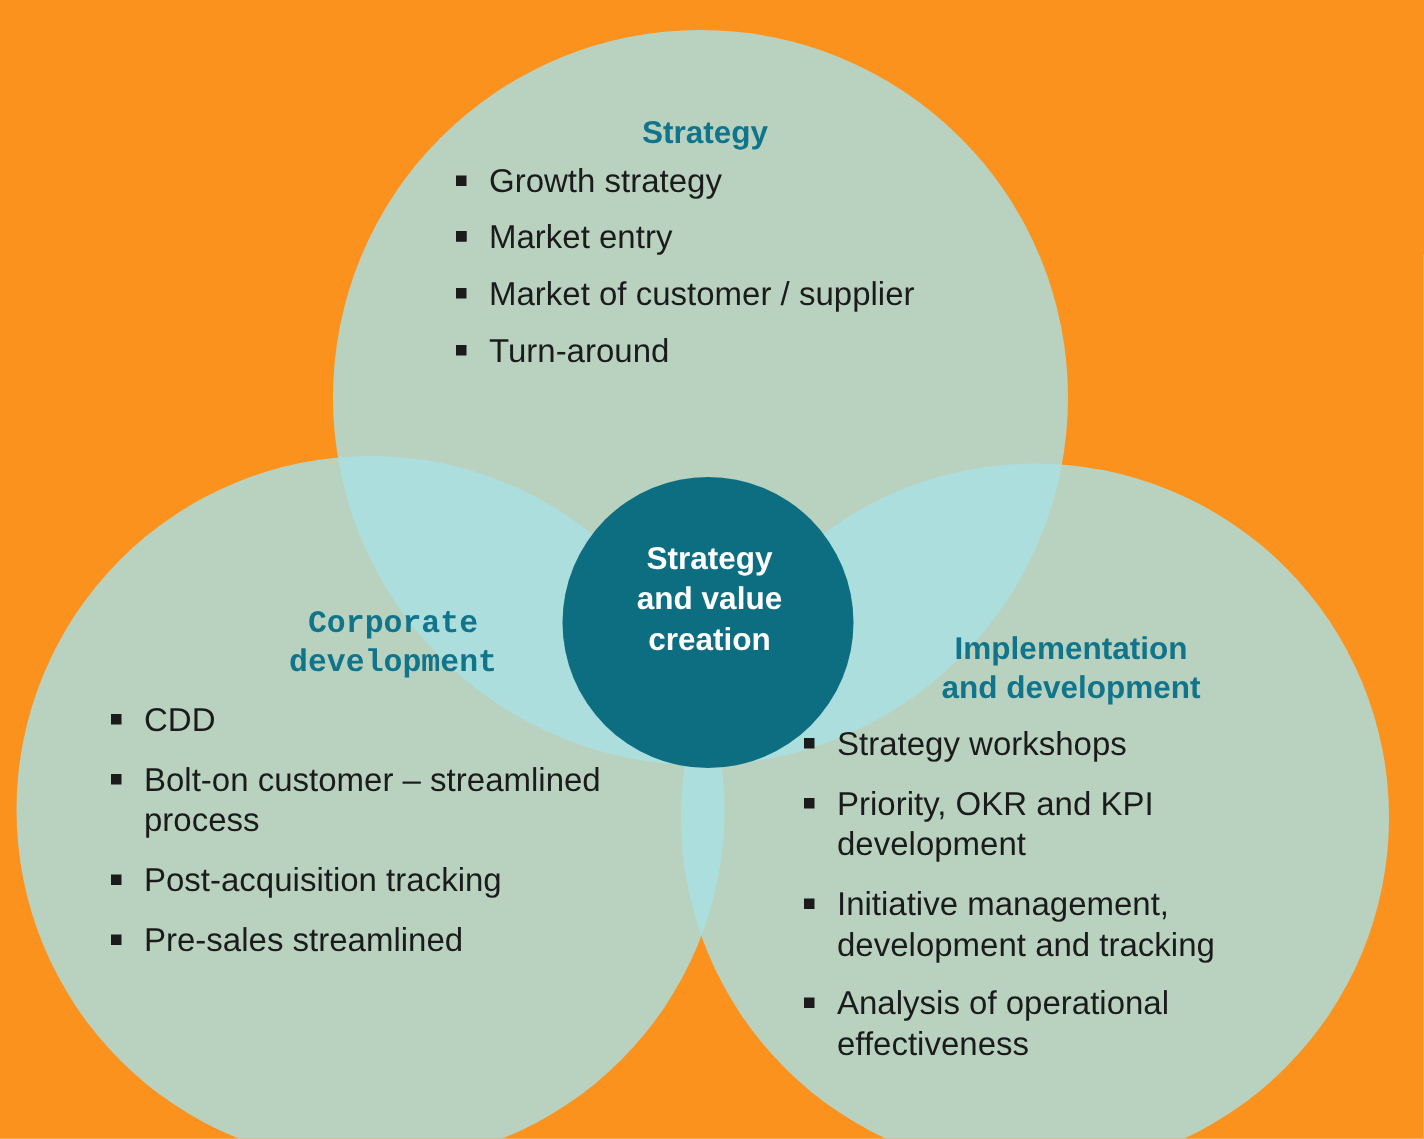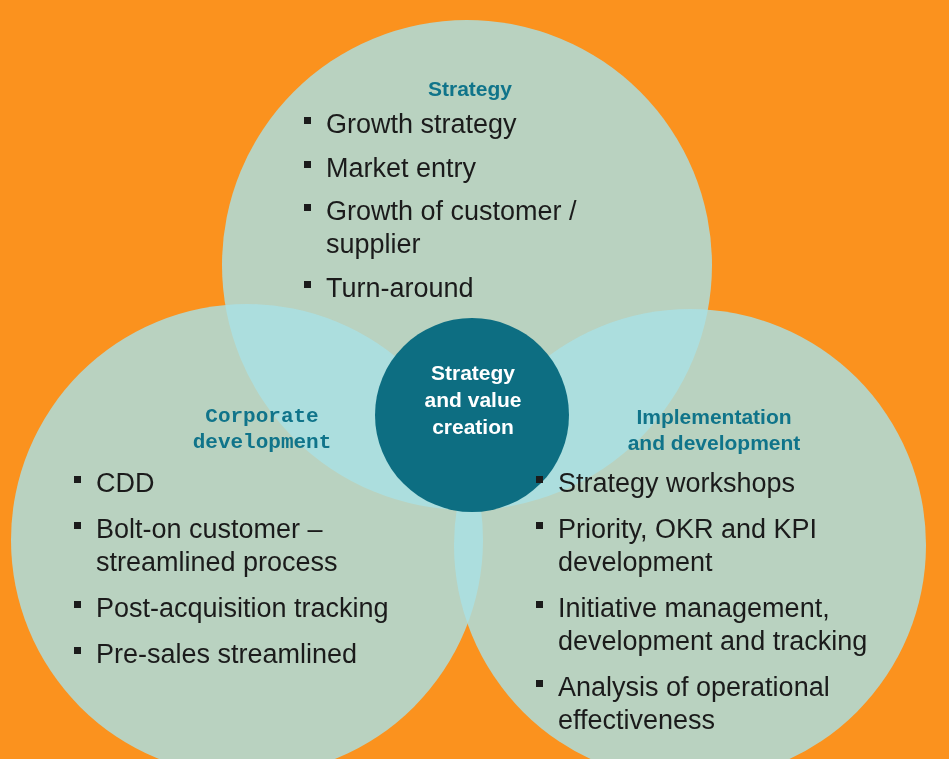--- a/index.html
+++ b/index.html
@@ -39,21 +39,21 @@
     margin: 0 0 6px 0;
   }
   .bullets {
     list-style: none;
     margin: 0;
     padding: 0;
   }
   .bullets li {
     position: relative;
     color: #1b1b1b;
-    font-size: 27px;
+    font-size: 22px;
     line-height: 1.22;
     margin-bottom: 12px;
     padding-left: 24px;
   }
   .bullets li:last-child { margin-bottom: 0; }
   .bullets li .bsq {
     position: absolute;
     left: 2px;
     top: 9px;
     width: 7px;
@@ -77,21 +77,21 @@
     left: 72px;
     top: 404px;
     width: 380px;
   }
   #lobe-corporate .lobe-title { margin-bottom: 12px; font-family: Liberation Mono, monospace; }
   #lobe-corporate .bullets li { margin-bottom: 13px; }
 
   
   #lobe-implementation {
     left: 534px;
-    top: 404px;
+    top: 420px;
     width: 360px;
   }
   #lobe-implementation .lobe-title { margin-bottom: 12px; }
   #lobe-implementation .bullets li { margin-bottom: 13px; }
 
   
   #hub-label {
     position: absolute;
     z-index: 5;
     left: 375px;
@@ -117,21 +117,21 @@
     </g>
     <circle cx="472" cy="415" r="97" fill="#0d6e82"></circle>
   </svg>
 
   <div class="lobe" id="lobe-strategy">
     <div class="lobe-title">Strategy</div>
     <ul class="bullets">
       <li><span class="bsq"></span><span>Growth strategy</span></li>
       <li><span class="bsq"></span></li>
       <li><span class="bsq"></span><span>Market entry</span></li>
-      <li><span class="bsq"></span><span>Growth of customer / supplier</span></li>
+      <li><span class="bsq"></span><span>Market of customer / supplier</span></li>
       <li><span class="bsq"></span><span>Turn-around</span></li>
     </ul>
   </div>
 
   <div class="lobe" id="lobe-corporate">
     <div class="lobe-title">
       <div>Corporate</div>
       <div>development</div>
     </div>
     <ul class="bullets">

